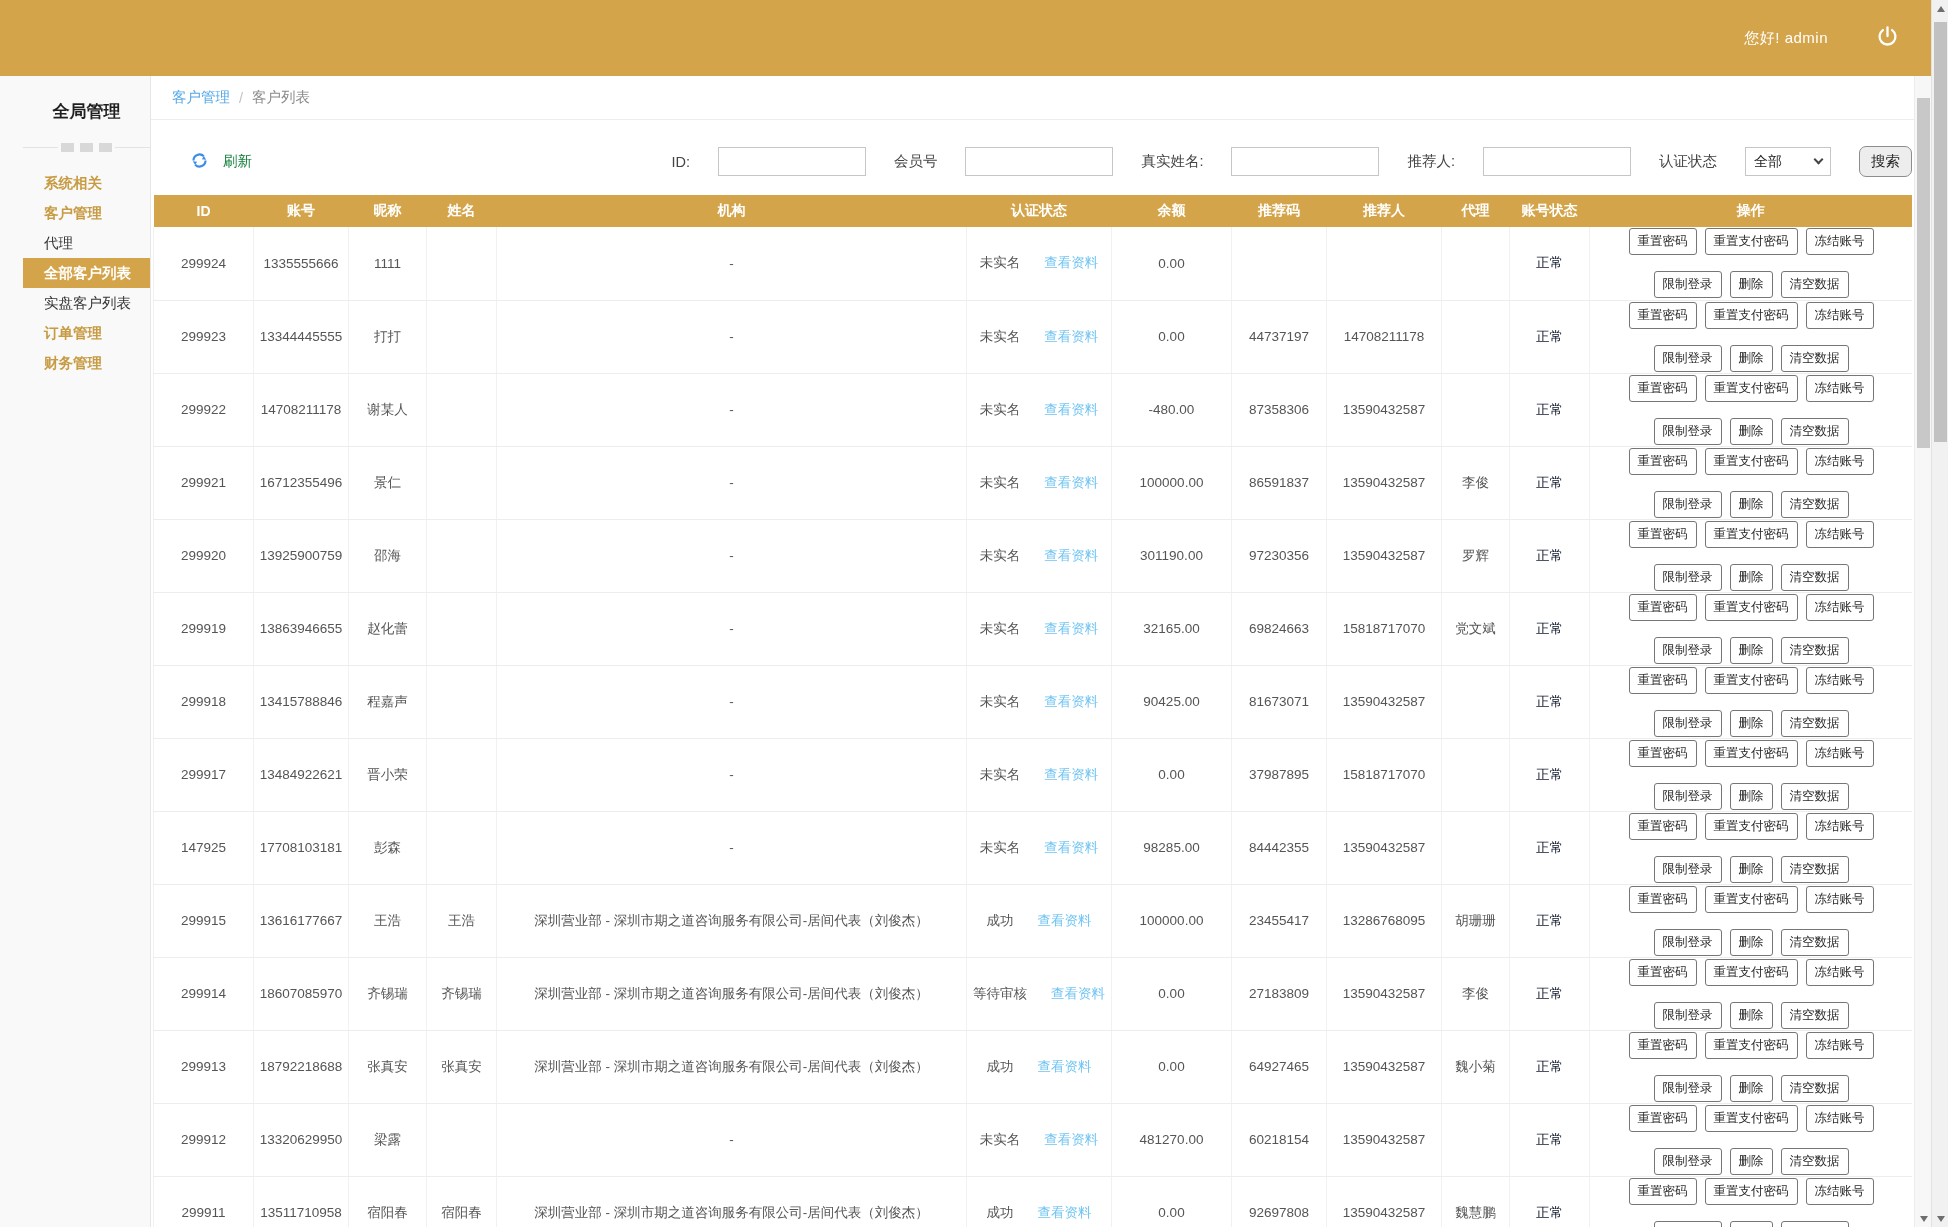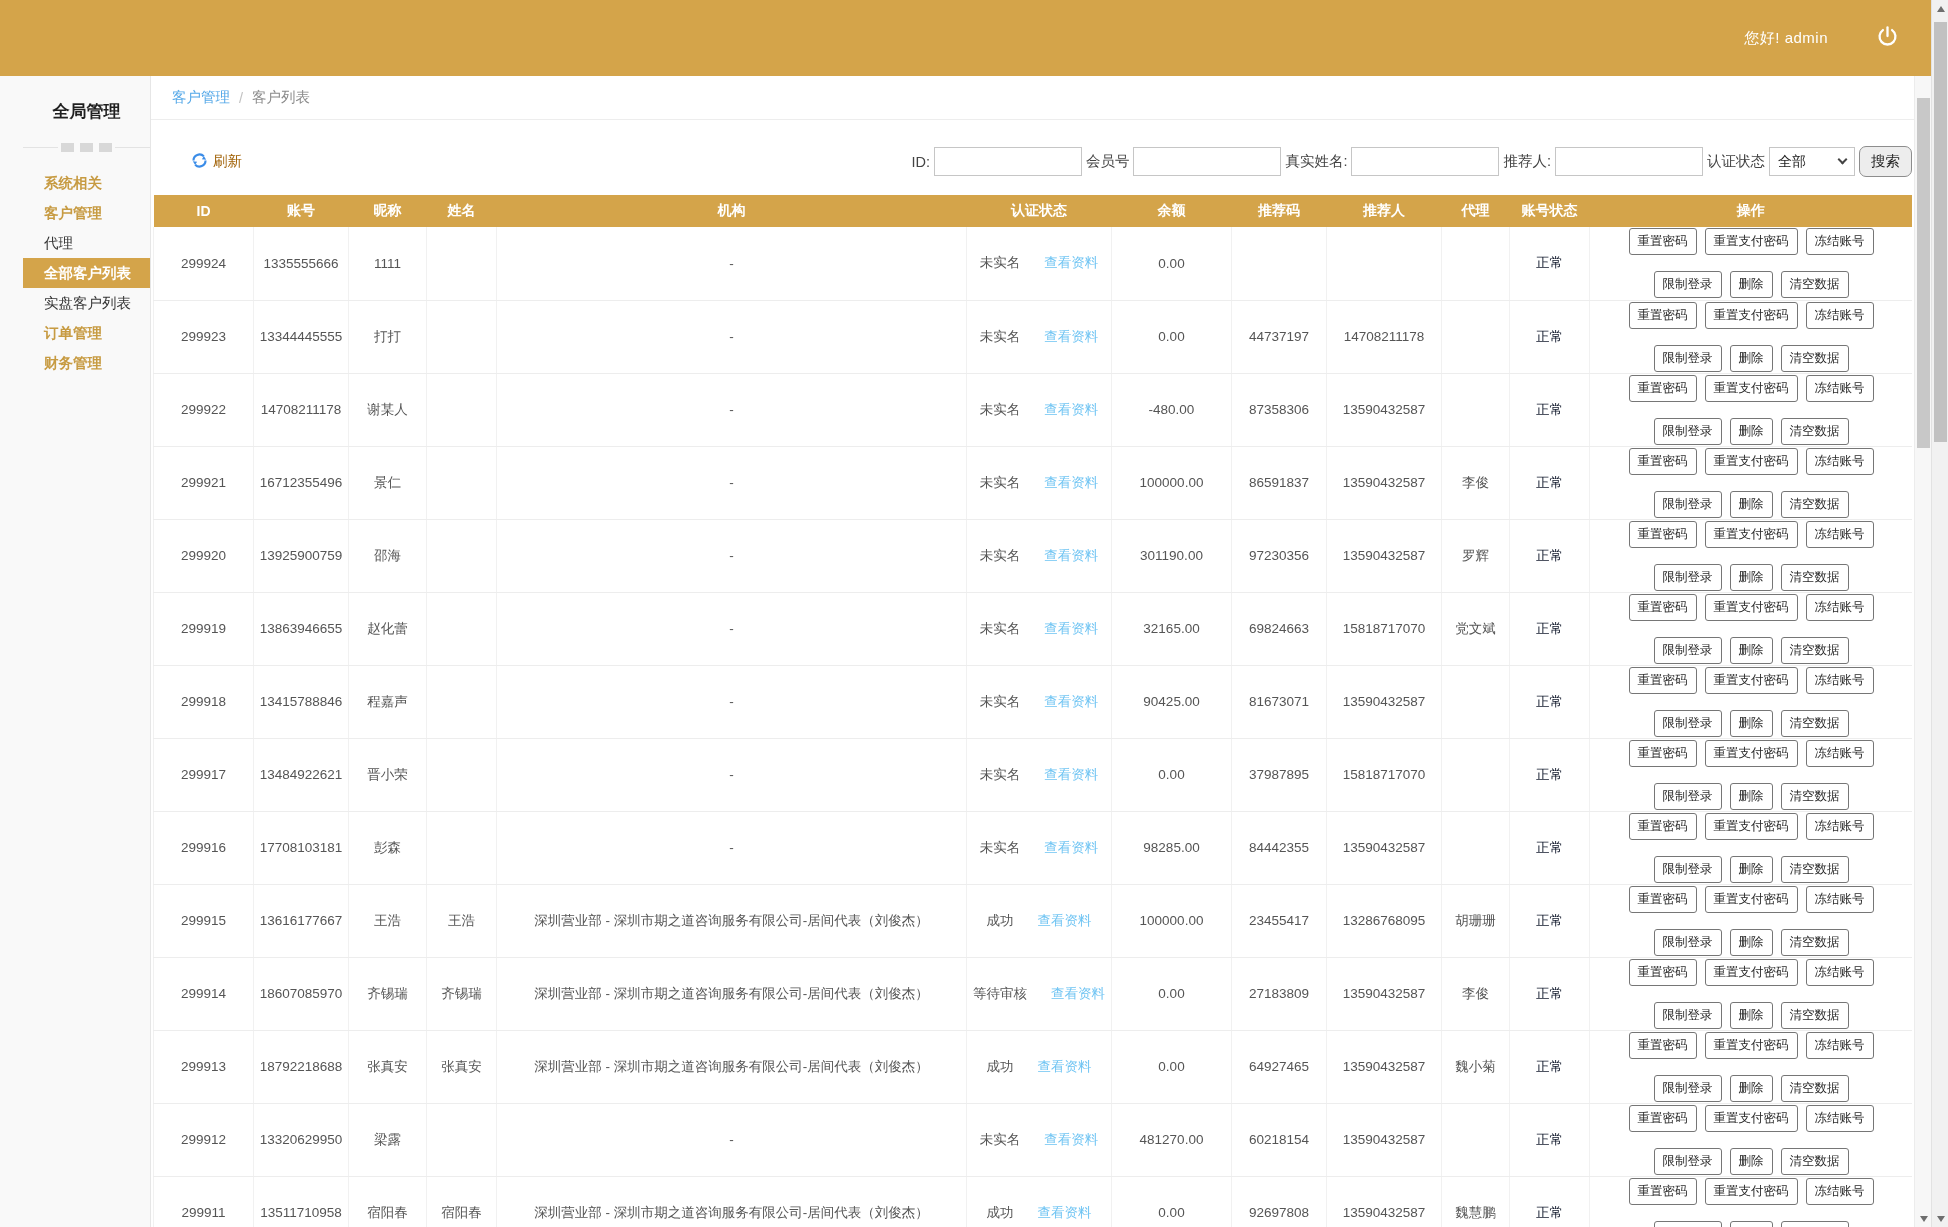--- a/index.html
+++ b/index.html
@@ -37,22 +37,22 @@
     height:44px; display:flex; align-items:center; padding-left:21px;
     border-bottom:1px solid #ededed; font-size:14.5px; background:#fff;
   }
   .crumb-link{ color:#54a8e8; cursor:pointer; text-decoration:none; }
   .crumb-sep{ color:#c2c2c2; margin:0 9px; }
   .crumb-current{ color:#8a8a8a; }
   .toolbar{
     display:flex; align-items:center; justify-content:space-between;
     padding:26px 2px 18px 2px;
   }
-  .refresh{ display:flex; gap:5px; font-size:14.5px; color:#a16207; cursor:pointer; margin-left:38px; }
-  .filters{ display:flex; align-items:center; gap:4px; font-size:14.5px; color:#444; }
+  .refresh{ display:flex; gap:15px; font-size:14.5px; color:#15803d; cursor:pointer; margin-left:38px; }
+  .filters{ display:flex; align-items:center; gap:28px; font-size:14.5px; color:#444; }
   .filters label{ white-space:nowrap; }
   .filters input{
     width:148px; height:29px; border:1px solid #c6c6c6; background:#fff;
     font-size:14px; padding:0 6px; outline:none;
   }
   .selectbox{
     width:86px; height:29px; border:1px solid #c6c6c6; background:#fff;
     display:flex; align-items:center; justify-content:space-between;
     padding:0 8px; cursor:pointer; font-size:14px; color:#222;
   }
@@ -337,21 +337,21 @@
           <td>37987895</td>
           <td>15818717070</td>
           <td></td>
           <td><span class="status-ok">正常</span></td>
           <td>
             <div class="btn-line"><button class="btn">重置密码</button><button class="btn">重置支付密码</button><button class="btn">冻结账号</button></div>
             <div class="btn-line"><button class="btn">限制登录</button><button class="btn">删除</button><button class="btn">清空数据</button></div>
           </td>
         </tr>
         <tr>
-          <td>299916</td>
+          <td>147925</td>
           <td>17708103181</td>
           <td>彭森</td>
           <td></td>
           <td class="org">-</td>
           <td><span>未实名</span><a class="link">查看资料</a></td>
           <td>98285.00</td>
           <td>84442355</td>
           <td>13590432587</td>
           <td></td>
           <td><span class="status-ok">正常</span></td>

